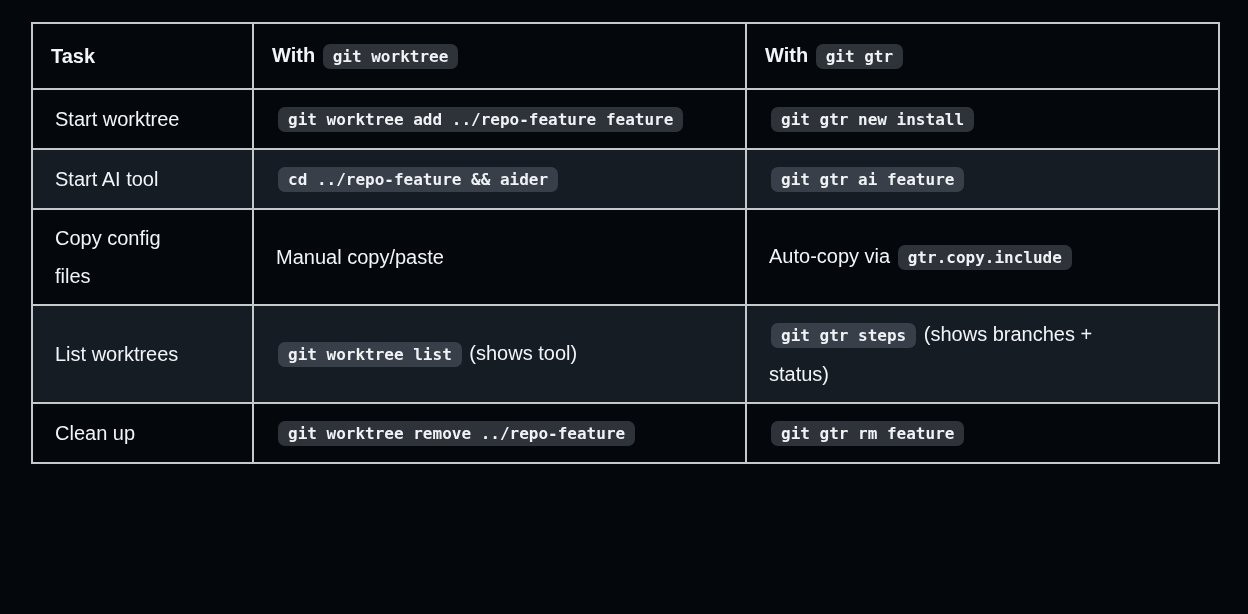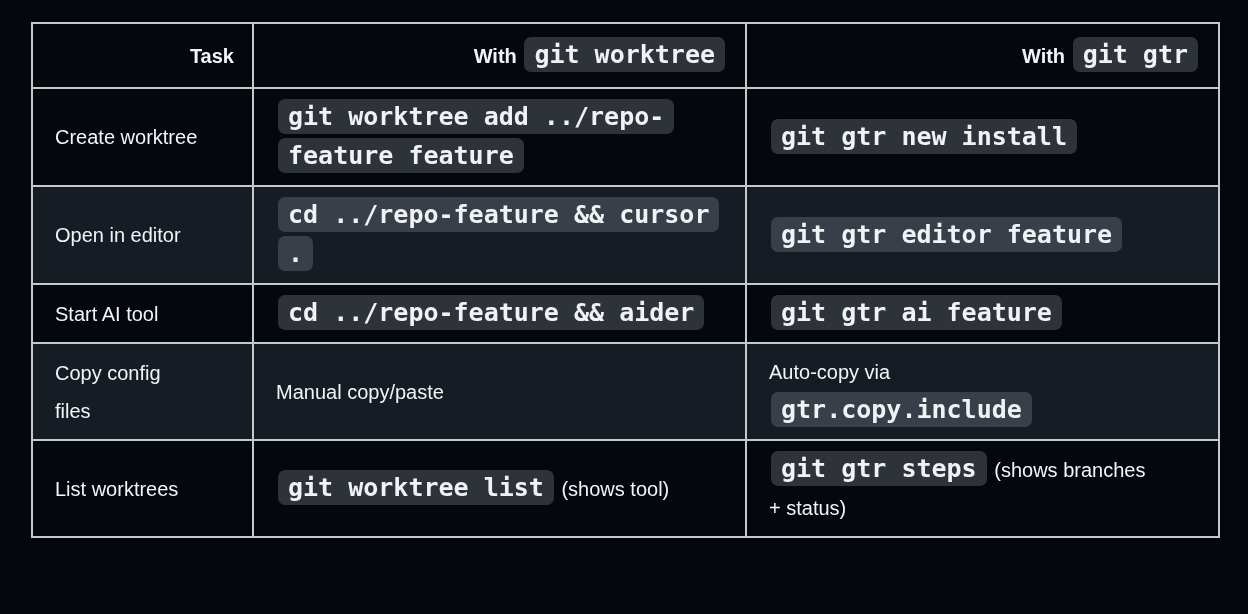--- a/index.html
+++ b/index.html
@@ -28,37 +28,37 @@
   col.c1{width:221px;}
   col.c2{width:493px;}
   col.c3{width:473px;}
   th,td{
     border:2px solid var(--border);
     vertical-align:middle;
   }
   th{
     font-size:20px;
     font-weight:700;
-    text-align:right;
+    text-align:left;
     padding:12px 18px;
     height:55px;
     line-height:38px;
     white-space:nowrap;
   }
   td{
     font-size:20px;
     font-weight:400;
     text-align:left;
     padding:9px 22px;
     line-height:38px;
   }
   tbody tr:nth-child(even){background:var(--stripe);}
   .chip{
     font-family:"DejaVu Sans Mono",monospace;
-    font-size:25px;
+    font-size:16px;
     font-weight:600;
     color:var(--chip-text);
     background:var(--chip-bg);
     padding:3px 10px;
     border-radius:7px;
     margin:16px 2px;
     -webkit-box-decoration-break:clone;
     box-decoration-break:clone;
   }
   td.col-task .cell-inner{max-width:145px;}
@@ -78,38 +78,27 @@
     <thead>
       <tr>
           <th><span class="txt">Task</span></th>
           <th><span class="txt">With </span><code class="chip">git worktree</code></th>
           <th><span class="txt">With </span><code class="chip">git gtr</code></th>
         </tr>
     </thead>
     <tbody>
         <tr>
           <td class="col-task">
-            <span class="cell-inner"><span class="txt">Create worktree</span></span>
+            <span class="cell-inner"><span class="txt">Start worktree</span></span>
           </td>
           <td class="col-worktree">
             <span class="cell-inner"><code class="chip">git worktree add ../repo-feature feature</code></span>
           </td>
           <td class="col-gtr">
             <span class="cell-inner"><code class="chip">git gtr new install</code></span>
-          </td>
-        </tr>
-        <tr>
-          <td class="col-task">
-            <span class="cell-inner"><span class="txt">Open in editor</span></span>
-          </td>
-          <td class="col-worktree">
-            <span class="cell-inner"><code class="chip">cd ../repo-feature &amp;&amp; cursor .</code></span>
-          </td>
-          <td class="col-gtr">
-            <span class="cell-inner"><code class="chip">git gtr editor feature</code></span>
           </td>
         </tr>
         <tr>
           <td class="col-task">
             <span class="cell-inner"><span class="txt">Start AI tool</span></span>
           </td>
           <td class="col-worktree">
             <span class="cell-inner"><code class="chip">cd ../repo-feature &amp;&amp; aider</code></span>
           </td>
           <td class="col-gtr">
@@ -131,15 +120,26 @@
           <td class="col-task">
             <span class="cell-inner"><span class="txt">List worktrees</span></span>
           </td>
           <td class="col-worktree">
             <span class="cell-inner"><code class="chip">git worktree list</code><span class="txt"> (shows tool)</span></span>
           </td>
           <td class="col-gtr">
             <span class="cell-inner"><code class="chip">git gtr steps</code><span class="txt"> (shows branches + status)</span></span>
           </td>
         </tr>
+        <tr>
+          <td class="col-task">
+            <span class="cell-inner"><span class="txt">Clean up</span></span>
+          </td>
+          <td class="col-worktree">
+            <span class="cell-inner"><code class="chip">git worktree remove ../repo-feature</code></span>
+          </td>
+          <td class="col-gtr">
+            <span class="cell-inner"><code class="chip">git gtr rm feature</code></span>
+          </td>
+        </tr>
       </tbody>
   </table>
 </div>
 
 </body></html>

